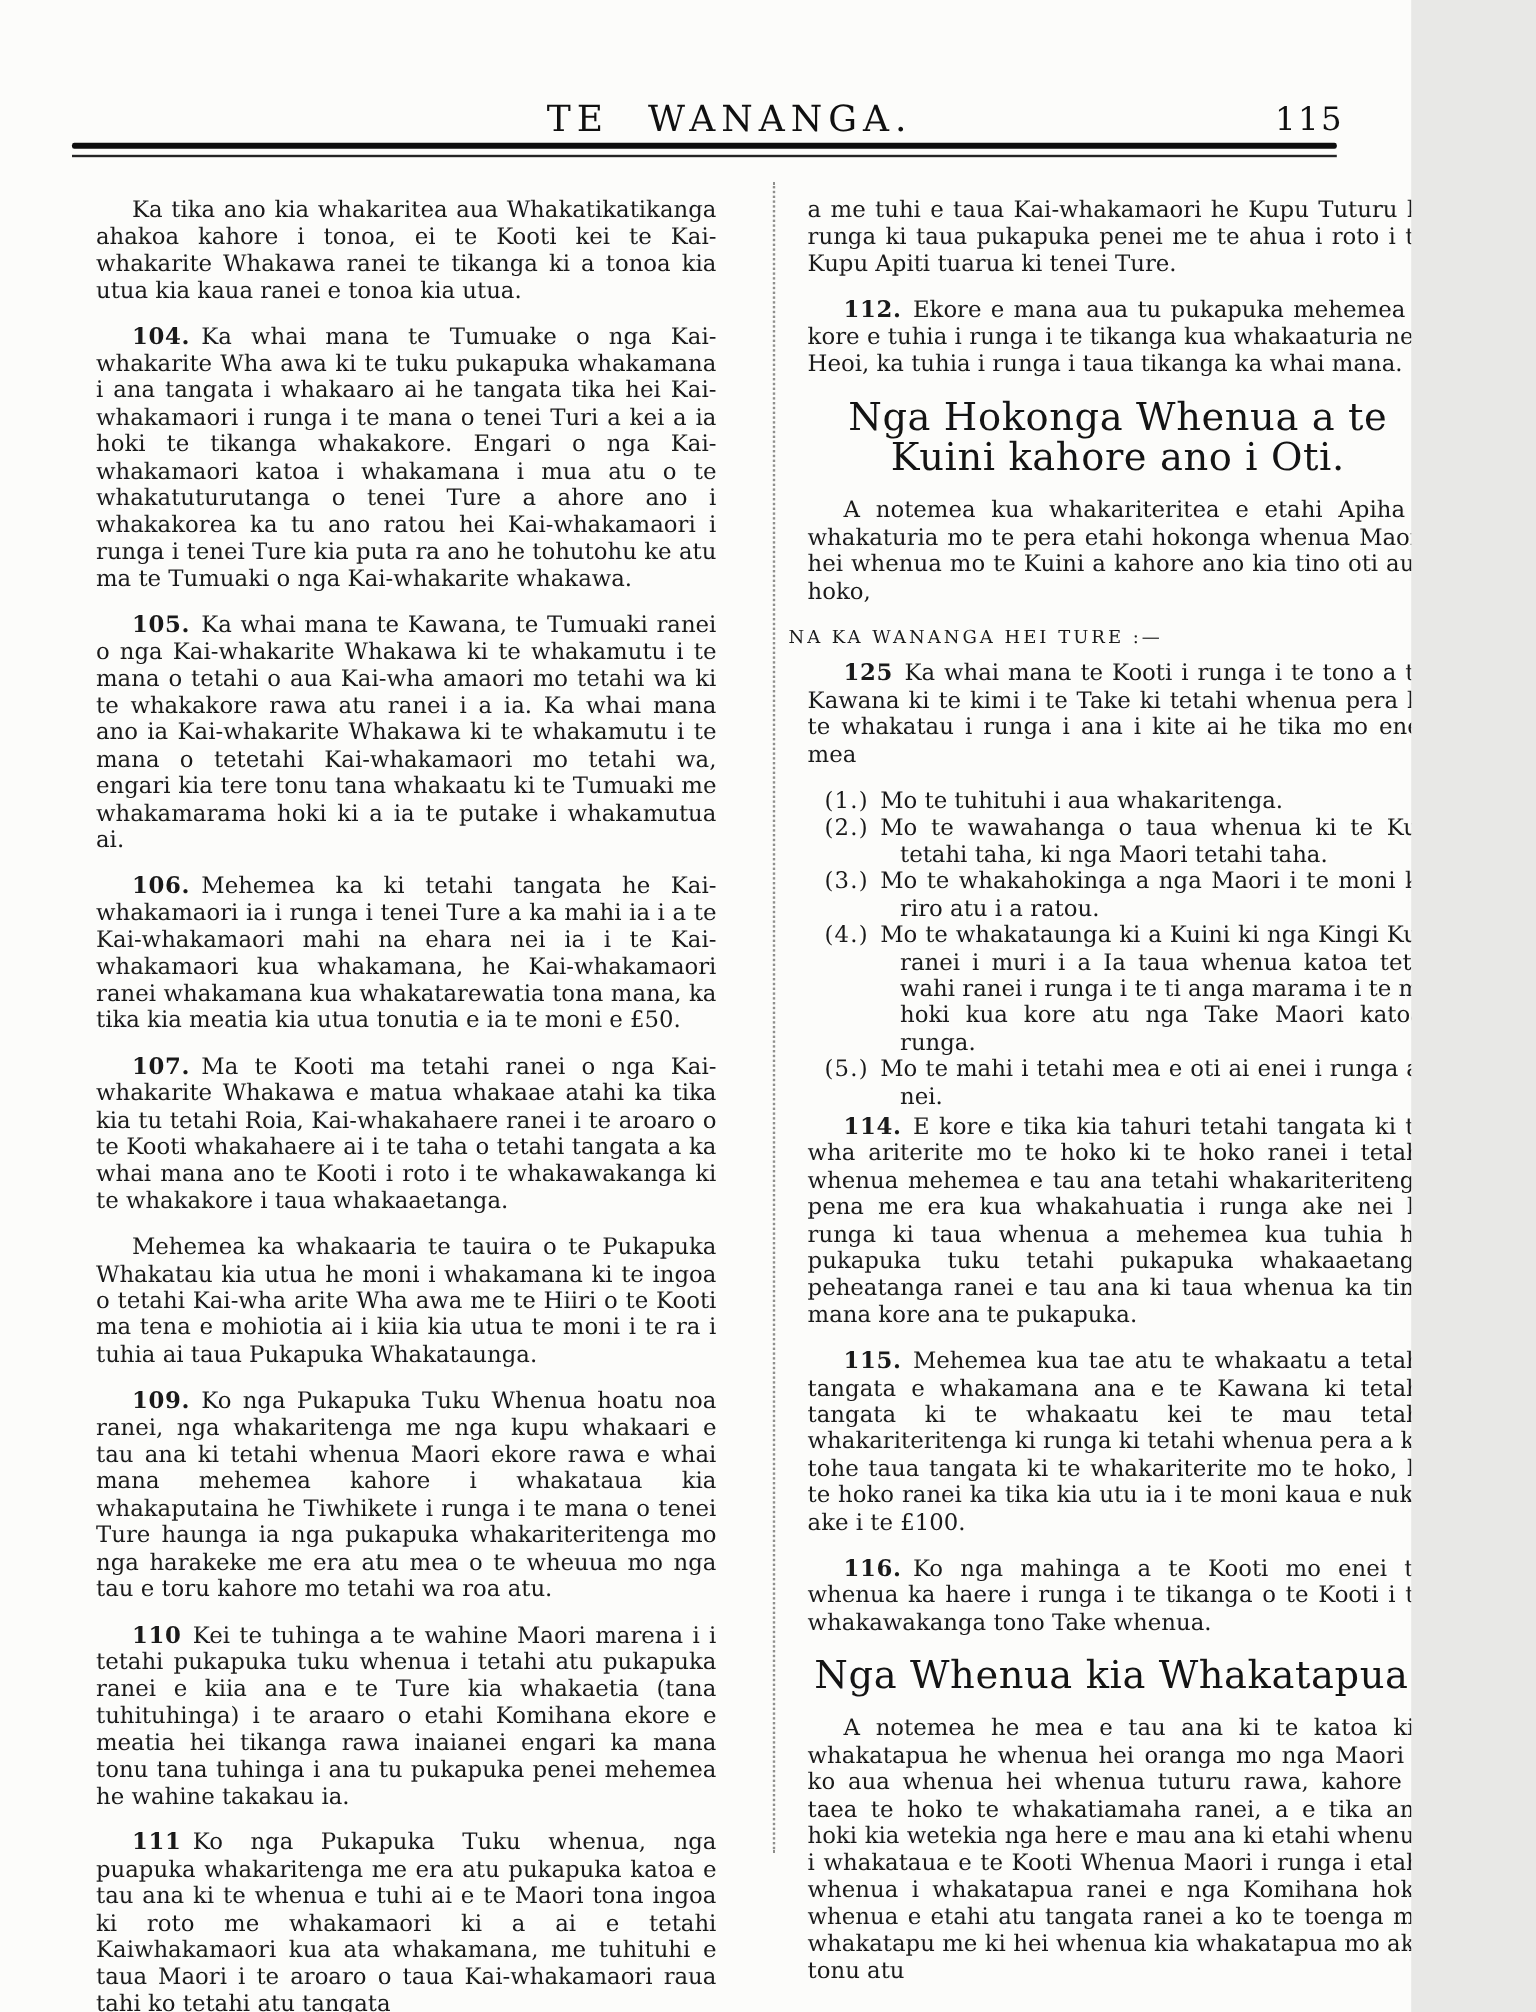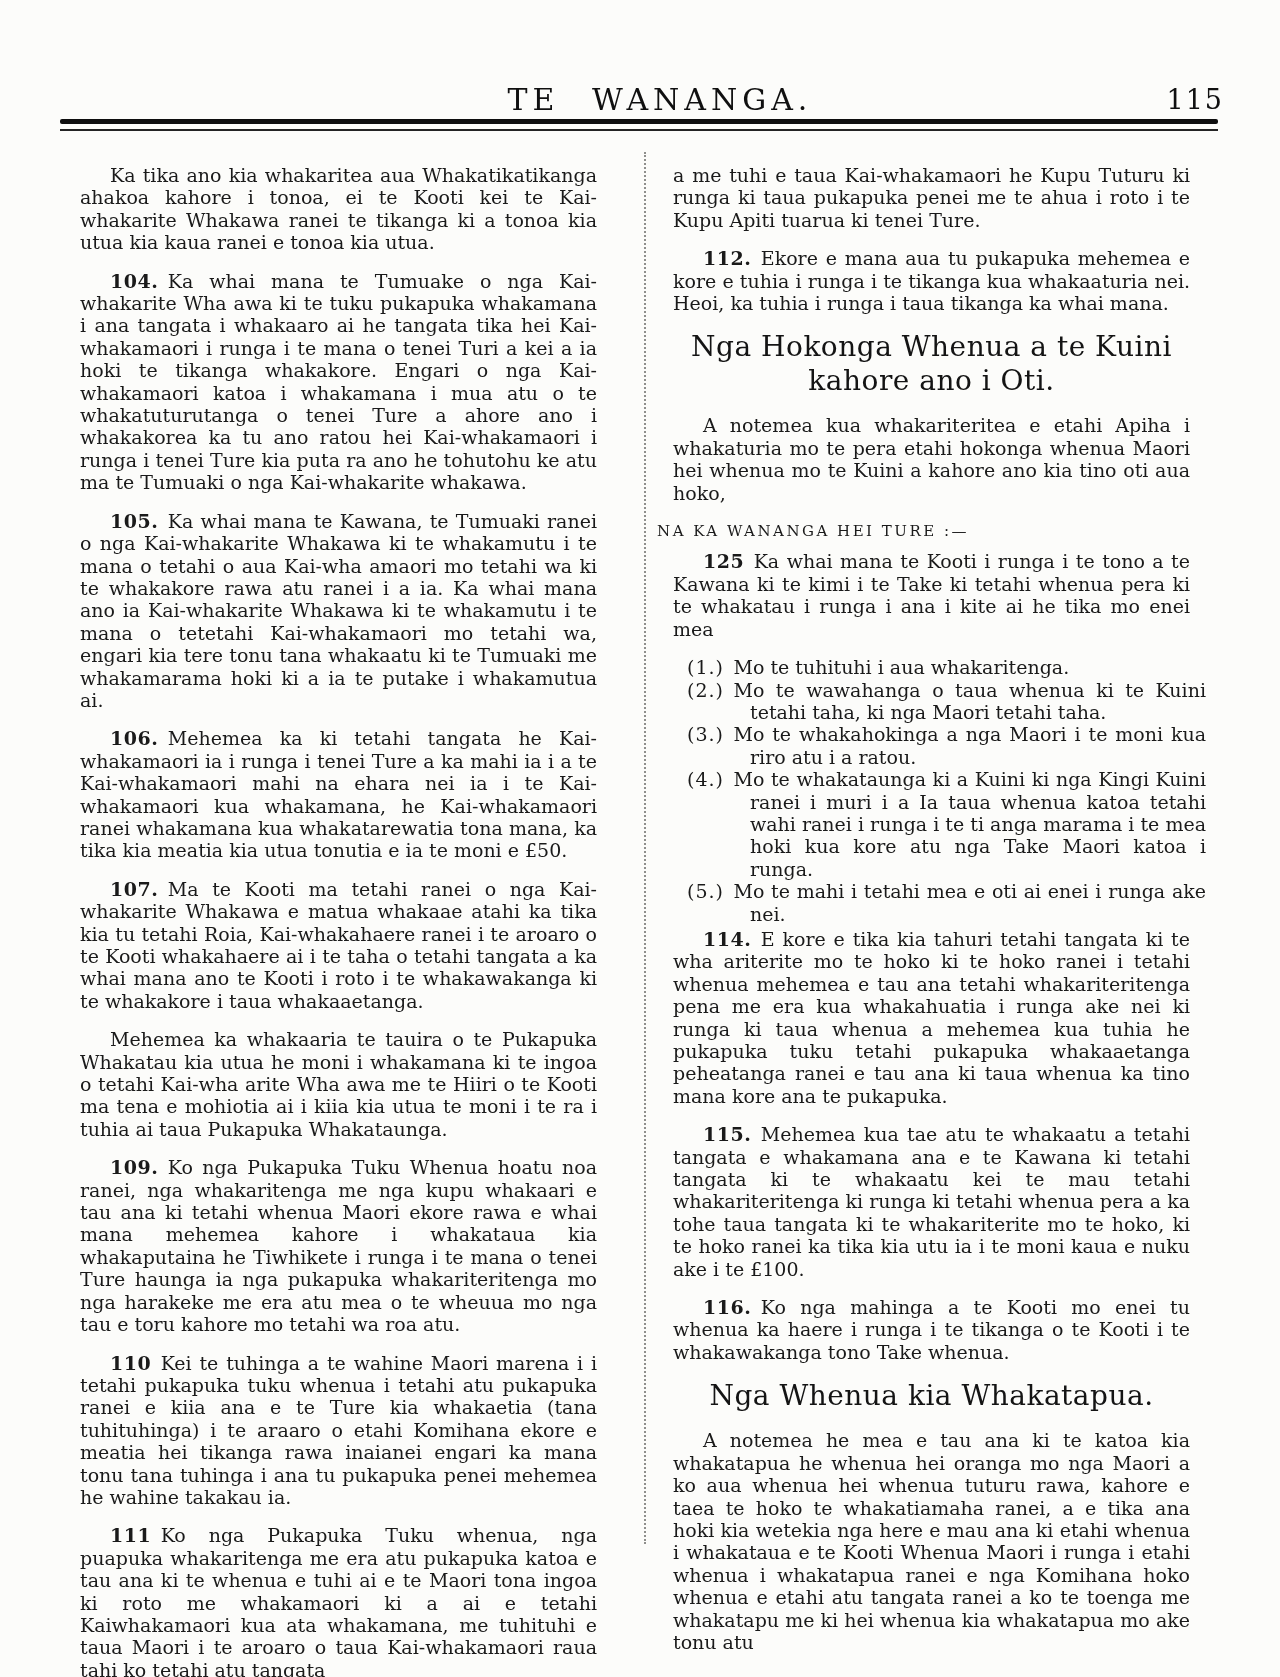--- a/index.html
+++ b/index.html
@@ -1,19 +1,19 @@
 <!DOCTYPE html>
 <html><head>
 <meta charset="utf-8">
 <style>
   * { margin:0; padding:0; box-sizing:border-box; }
   html,body { background:#e8e8e6; }
   body { font-family:"DejaVu Serif", serif; }
   .page {
-    position:relative; width:1280px; height:1677px;
+    position:relative; width:1176px; height:1677px;
     background:#fcfcfa; color:#161616; overflow:hidden;
   }
   .masthead {
     position:absolute; top:82px; left:40px; right:0;
     text-align:center; font-size:30px; letter-spacing:5px; word-spacing:18px;
     color:#101010;
   }
   .page-number {
     position:absolute; top:84px; right:56px;
     font-size:27px; letter-spacing:2px; color:#101010;
@@ -30,21 +30,21 @@
     font-size:19px; line-height:22.4px; text-align:justify;
     color:#1a1a1a;
   }
   .column.left  { left:64px;  }
   .column.right { left:657px; }
   .para { text-indent:30px; margin:16px; }
   .para.cont { text-indent:0; }
   .para.numbered { margin-top:3px; }
   .num { font-weight:bold; font-size:19px; letter-spacing:0.5px; }
   .section-heading {
-    font-size:28px; line-height:34px; text-align:center;
+    font-size:32px; line-height:34px; text-align:center;
     margin:16px 4px 10px; color:#141414; letter-spacing:0.5px;
   }
   .smallcaps {
     font-size:15px; letter-spacing:2.5px; margin:12px 0 8px;
     text-align:left; color:#1a1a1a;
   }
   .list-item { padding-left:93px; text-indent:-63px; margin:0; }
   .list-marker { letter-spacing:1px; }
 </style>
 </head>

